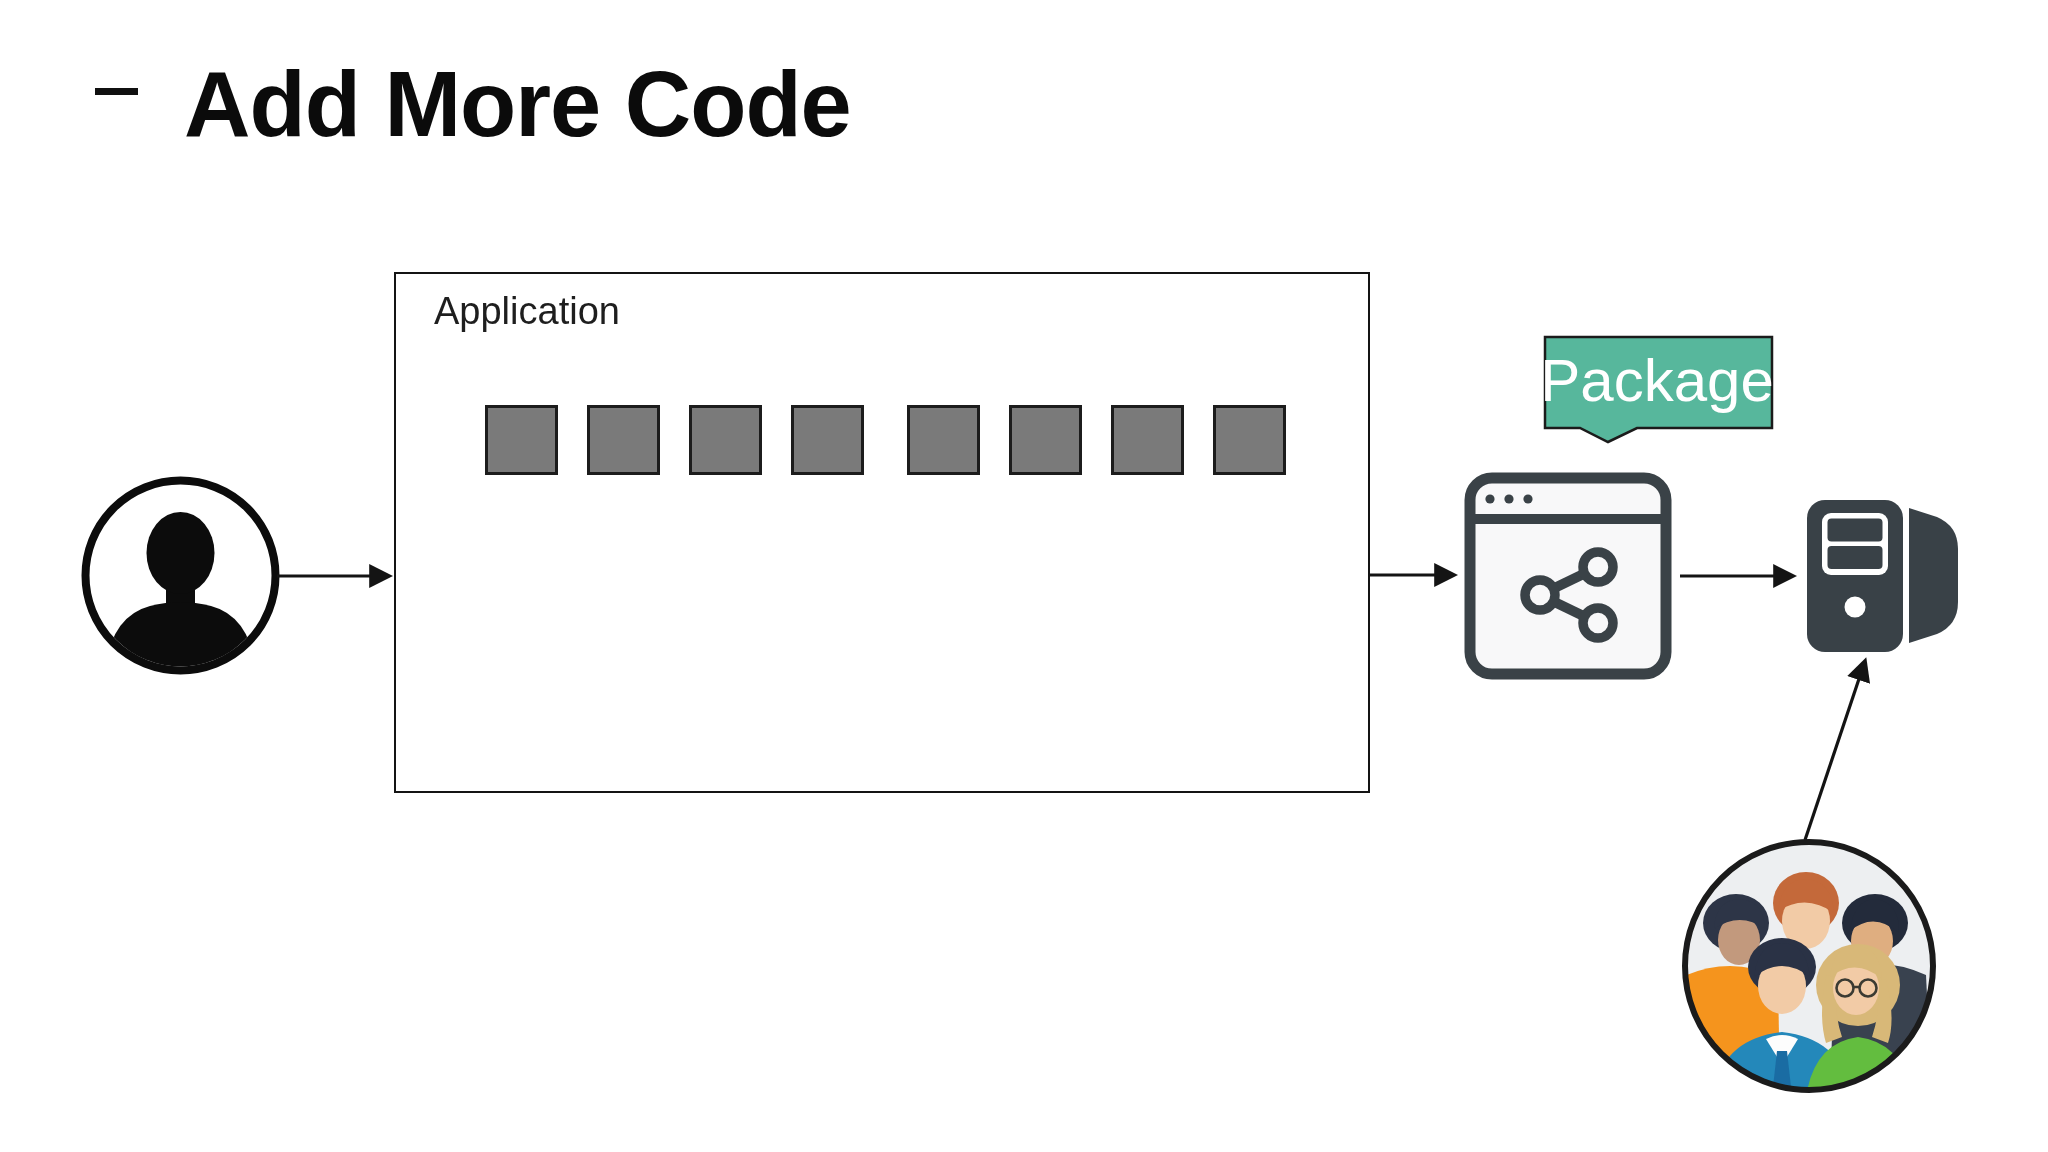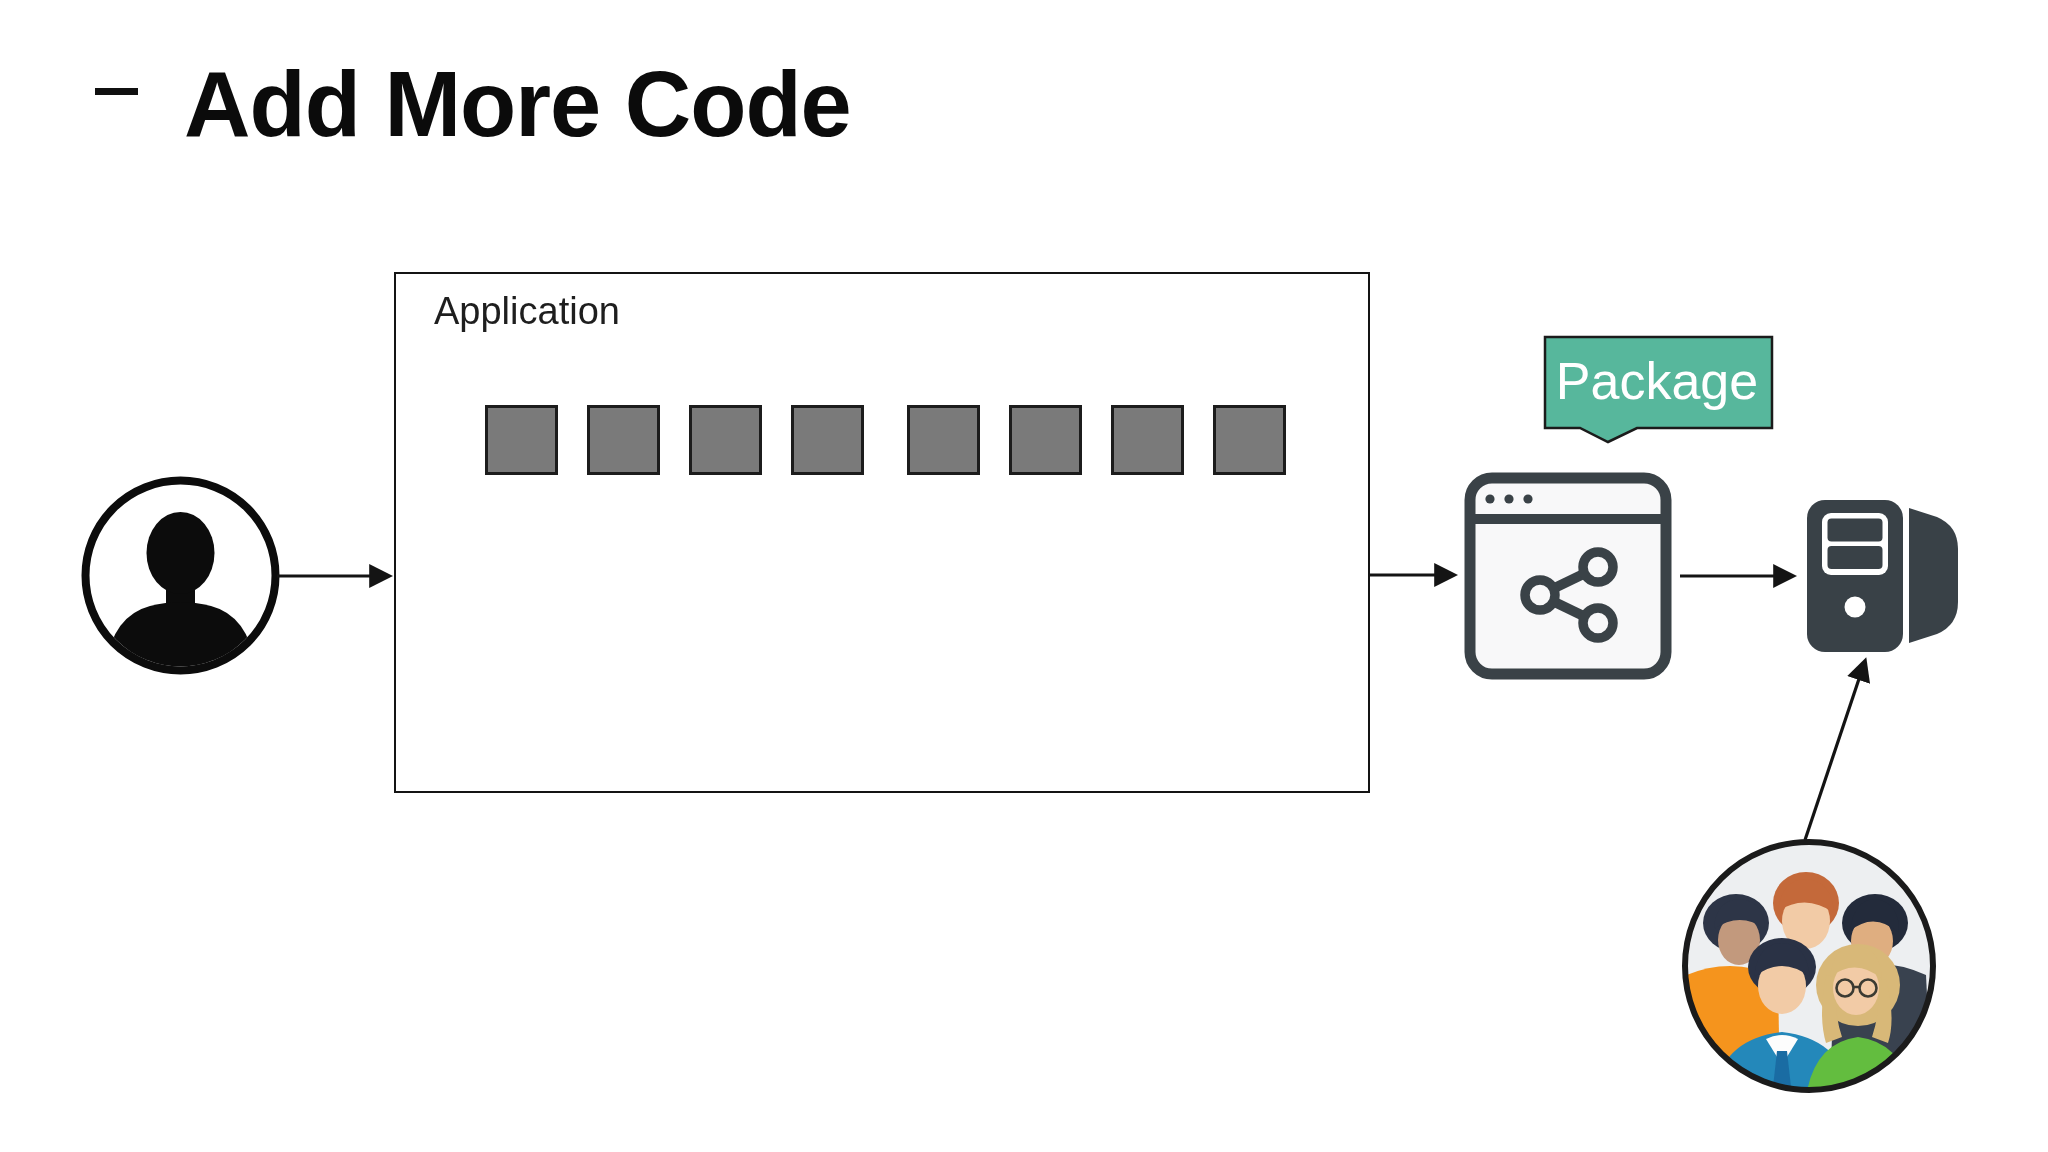--- a/index.html
+++ b/index.html
@@ -26,21 +26,21 @@
   .block{
     width:73px;height:70px;box-sizing:border-box;
     border:3px solid #1c1c1c;background:#7a7a7a;
   }
   .block.grp{margin-left:14px;}
 
   
   .package-label{
     position:absolute;left:1545px;top:335px;width:224px;height:91px;
     display:flex;align-items:center;justify-content:center;
-    font-size:52px;color:#ffffff;
+    font-size:60px;color:#ffffff;
   }
 </style>
 </head>
 <body>
 
 <div class="stage">
 
   <div class="dash"></div>
   <h1 class="title">Add More Code</h1>
 

